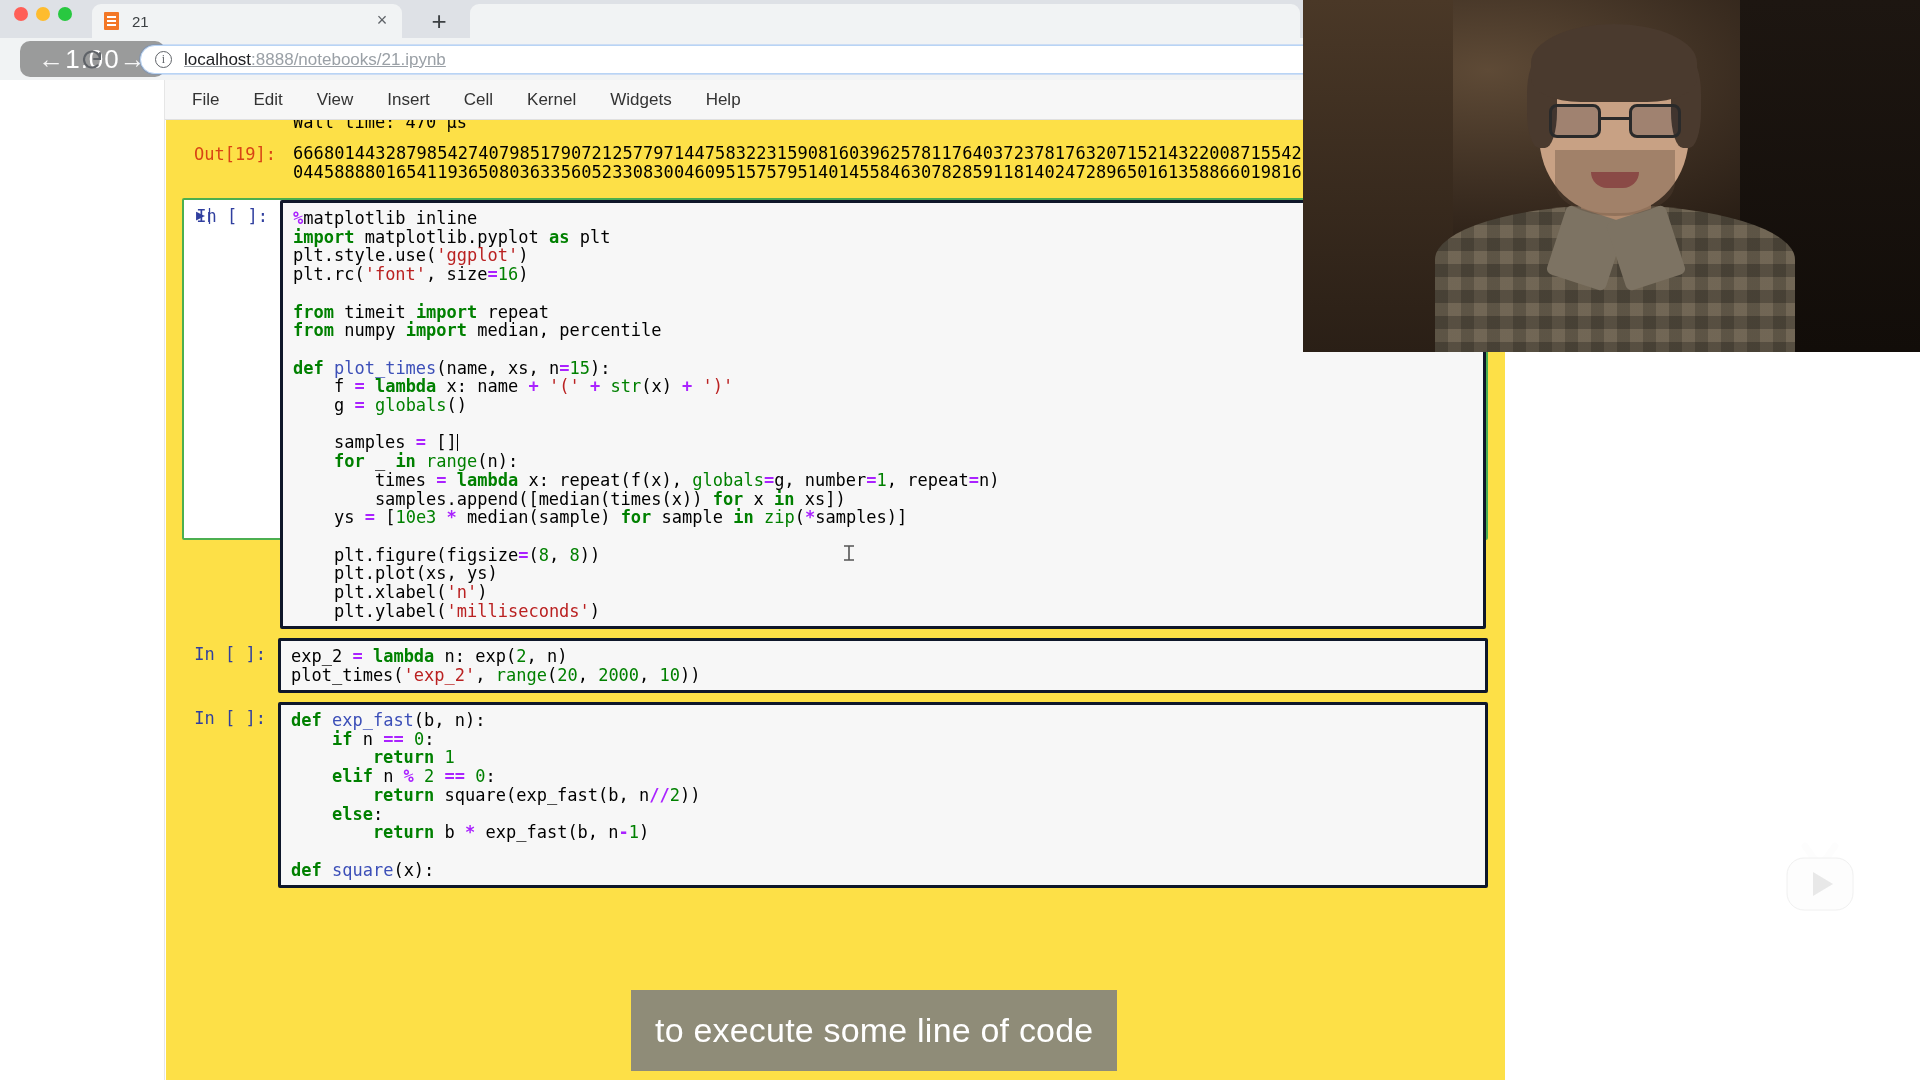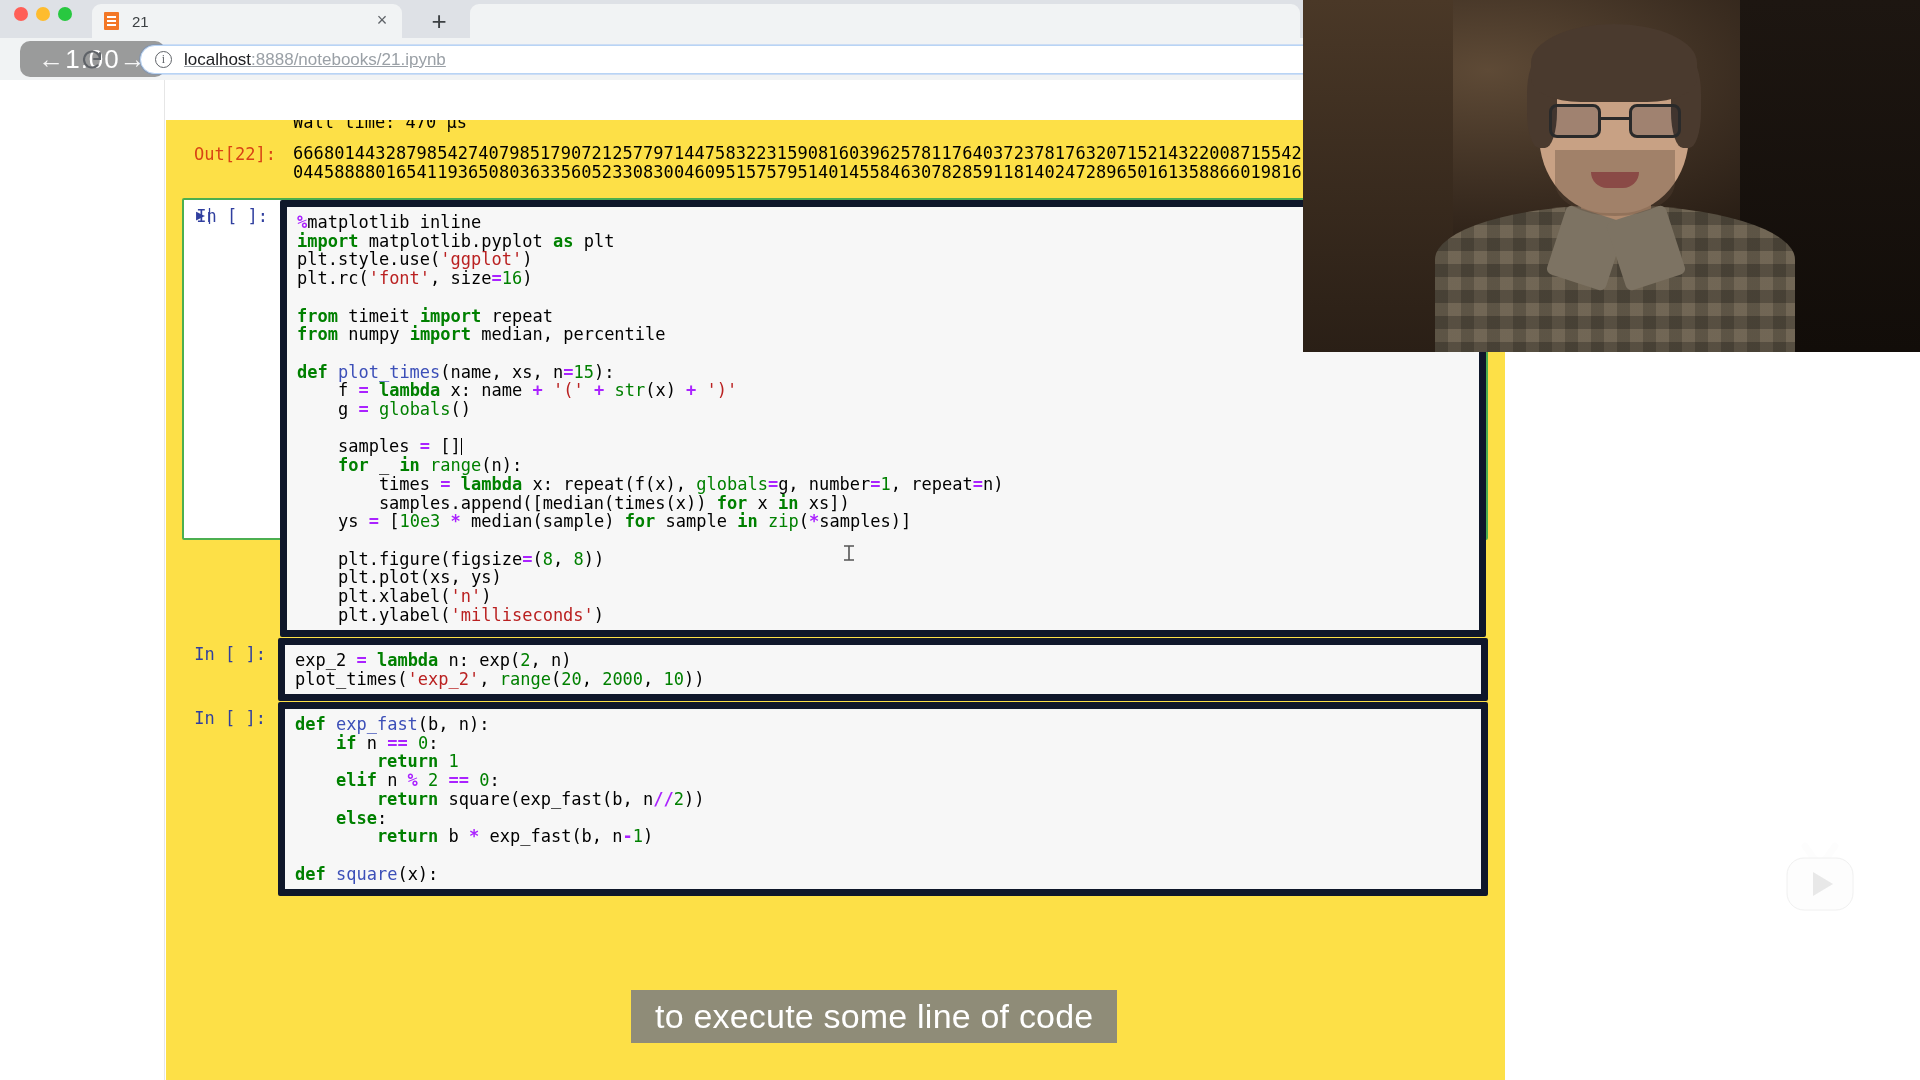--- a/index.html
+++ b/index.html
@@ -226,21 +226,21 @@
     text-align: right;
     padding-right: 12px;
     padding-top: 6px;
     font-family: "DejaVu Sans Mono", monospace;
     font-size: 17px; color: #303F9F;
     white-space: nowrap;
   }
   .cell .code-area {
     flex: 1 1 auto;
     background: #f7f7f7;
-    border: 7px solid #0f172a;
+    border: 3px solid #0f172a;
     border-radius: 2px;
     padding: 6px 8px 6px 10px;
     font-family: "DejaVu Sans Mono", monospace;
     font-size: 17px;
     line-height: 18.7px;
     color: #000000;
     white-space: pre;
     overflow: hidden;
     position: relative;
   }
@@ -369,21 +369,21 @@
     position: absolute; left: 1779px; top: 842px;
     width: 84px; height: 78px;
     pointer-events: none;
   }
 
   
   .subtitle-bar {
     position: absolute; left: 631px; top: 990px;
     background: rgba(128,128,128,0.88);
     color: #ffffff;
-    padding: 7px 24px;
+    padding: 21px 24px;
     font-family: "Liberation Sans", sans-serif;
     font-size: 34px;
     letter-spacing: 0.2px;
     white-space: nowrap;
   }
 
   
   .nb-scrollbar {
     position: absolute; right: 0; top: 0;
     width: 0px; height: 100%;
@@ -433,26 +433,46 @@
       <div class="omnibox">
         <span class="info-icon">i</span>
         <span class="url"><span class="host">localhost</span><span>:8888/notebooks/21.ipynb</span></span>
       </div>
     </div>
   </div>
 
   <div class="page-gutter-left"></div>
   <div class="page-gutter-right"></div>
 
+  <div class="jp-menubar">
+    <div class="jp-menu-items">
+      <div class="jp-menu-item">File</div>
+      <div class="jp-menu-item">Edit</div>
+      <div class="jp-menu-item">View</div>
+      <div class="jp-menu-item">Insert</div>
+      <div class="jp-menu-item">Cell</div>
+      <div class="jp-menu-item">Kernel</div>
+      <div class="jp-menu-item">Widgets</div>
+      <div class="jp-menu-item">Help</div>
+    </div>
+    <div class="jp-menubar-right">
+      <div class="trusted-badge">Trusted</div>
+      <div class="pencil-icon">
+        <svg width="19" height="19" viewBox="0 0 24 24" fill="#555">
+          <path d="M3 17.25V21h3.75L17.8 9.94l-3.75-3.75L3 17.25zM20.7 7.04a1 1 0 0 0 0-1.41l-2.33-2.33a1 1 0 0 0-1.41 0l-1.83 1.83 3.75 3.75 1.82-1.84z"></path>
+        </svg>
+      </div>
+    </div>
+  </div>
 
   <div class="notebook">
 
     <div class="stream-out" style="top:-8px;">Wall time: 470 µs</div>
 
-    <div class="prompt out" style="left:0px; top:24px;">Out[22]:</div>
+    <div class="prompt out" style="left:0px; top:24px;">Out[19]:</div>
     <div class="out-number" style="top:24px;">666801443287985427407985179072125779714475832231590816039625781176403723781763207152143220087155429074292991059</div>
     <div class="out-number" style="top:43px;">044588880165411936508036335605233083004609515757951401455846307828591181402472896501613588660198169074803747646129116</div>
     <div class="out-number" style="top:62px;margin-top:16px;">3877376</div>
 
     <div class="cell selected" style="top:78px; height:342px;">
       <span class="run-marker">▶|</span>
       <div class="cell-inner">
         <div class="in-prompt">In [ ]:</div>
         <div class="code-area"><span class="mg">%</span><span class="n">matplotlib inline</span>
 <span class="kn">import</span> <span class="n">matplotlib.pyplot</span> <span class="kn">as</span> <span class="n">plt</span>

